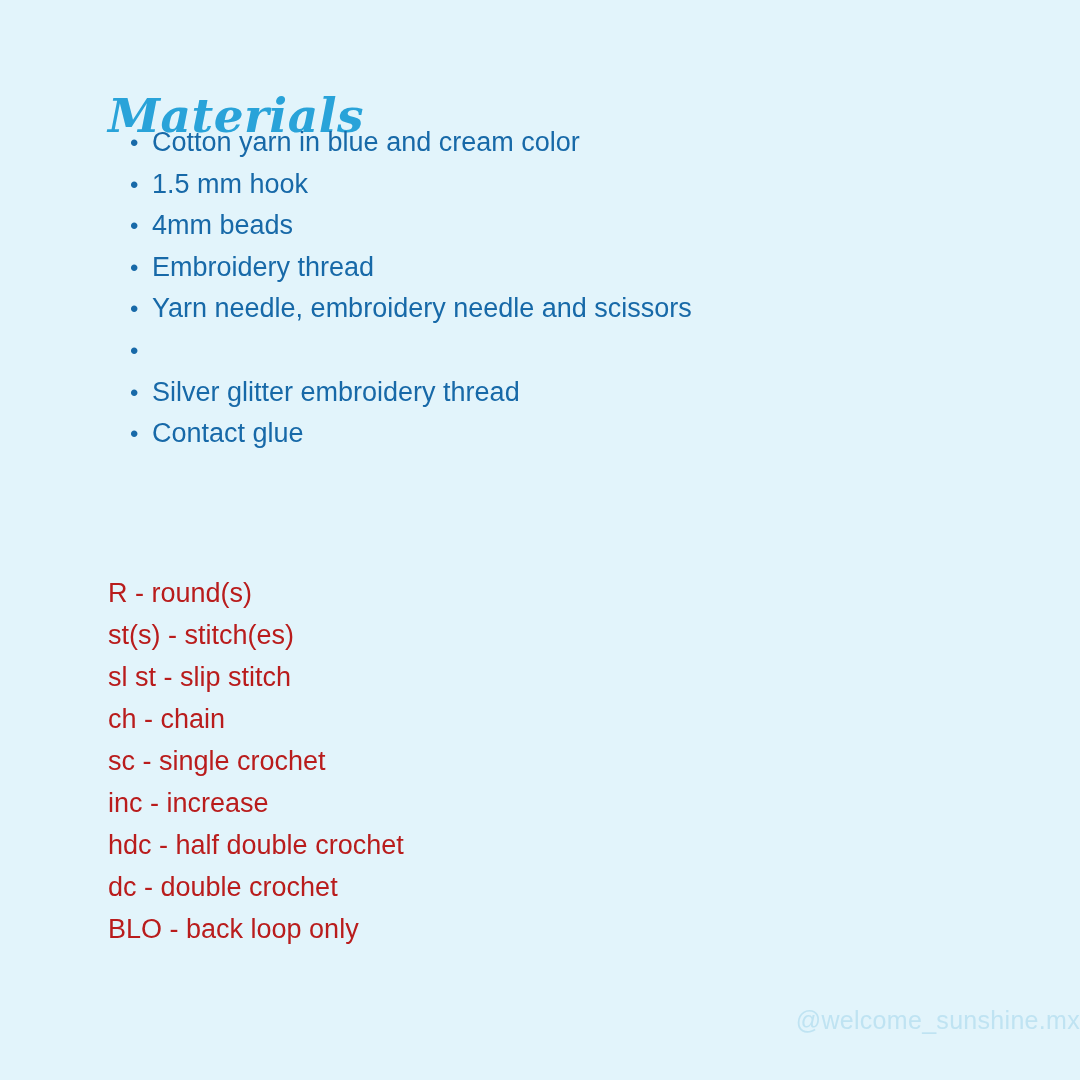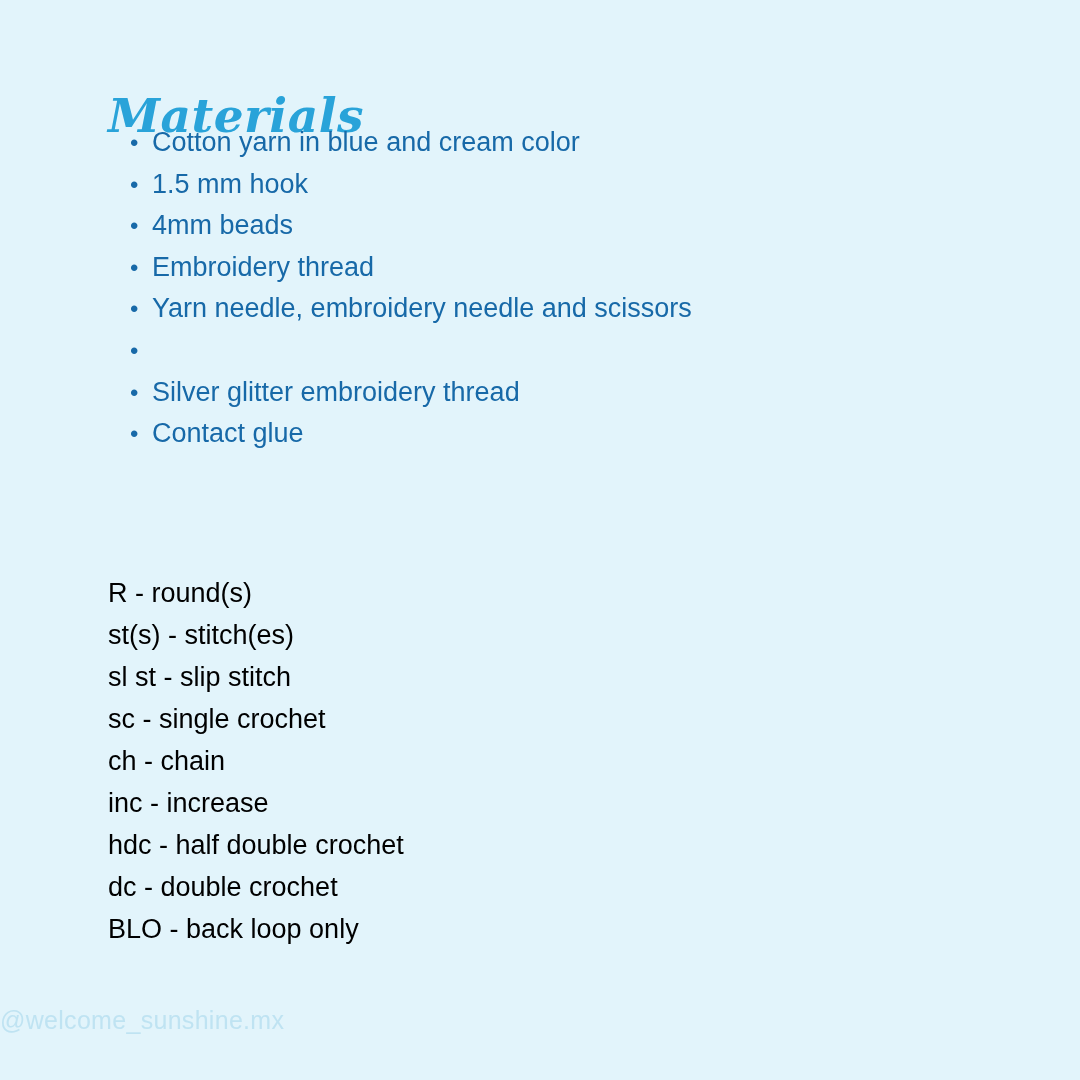--- a/index.html
+++ b/index.html
@@ -71,32 +71,32 @@
 
   #abbrev-list {
     position: absolute;
     left: 108px;
     top: 572px;
     margin: 0;
     padding: 0;
     list-style: none;
   }
   #abbrev-list li {
-    color: #000000;
+    color: #b91c1c;
     font-size: 27px;
     line-height: 42px;
     white-space: nowrap;
   }
 
   #handle {
     position: absolute;
     left: 0;
     right: 0;
     top: 1006px;
-    text-align: left;
+    text-align: right;
     color: #bfe3f2;
     font-size: 25px;
     letter-spacing: 0.3px;
   }
 </style>
 </head>
 <body>
 
 <div class="page">
 
@@ -134,22 +134,22 @@
       <span class="bullet">•</span>
       <span>Contact glue</span>
     </li>
   </ul>
 
 
   <ul id="abbrev-list">
     <li>R - round(s)</li>
     <li>st(s) - stitch(es)</li>
     <li>sl st - slip stitch</li>
+    <li>ch - chain</li>
     <li>sc - single crochet</li>
-    <li>ch - chain</li>
     <li>inc - increase</li>
     <li>hdc - half double crochet</li>
     <li>dc - double crochet</li>
     <li>BLO - back loop only</li>
   </ul>
 
   <div id="handle">@welcome_sunshine.mx</div>
 
 </div>
 

